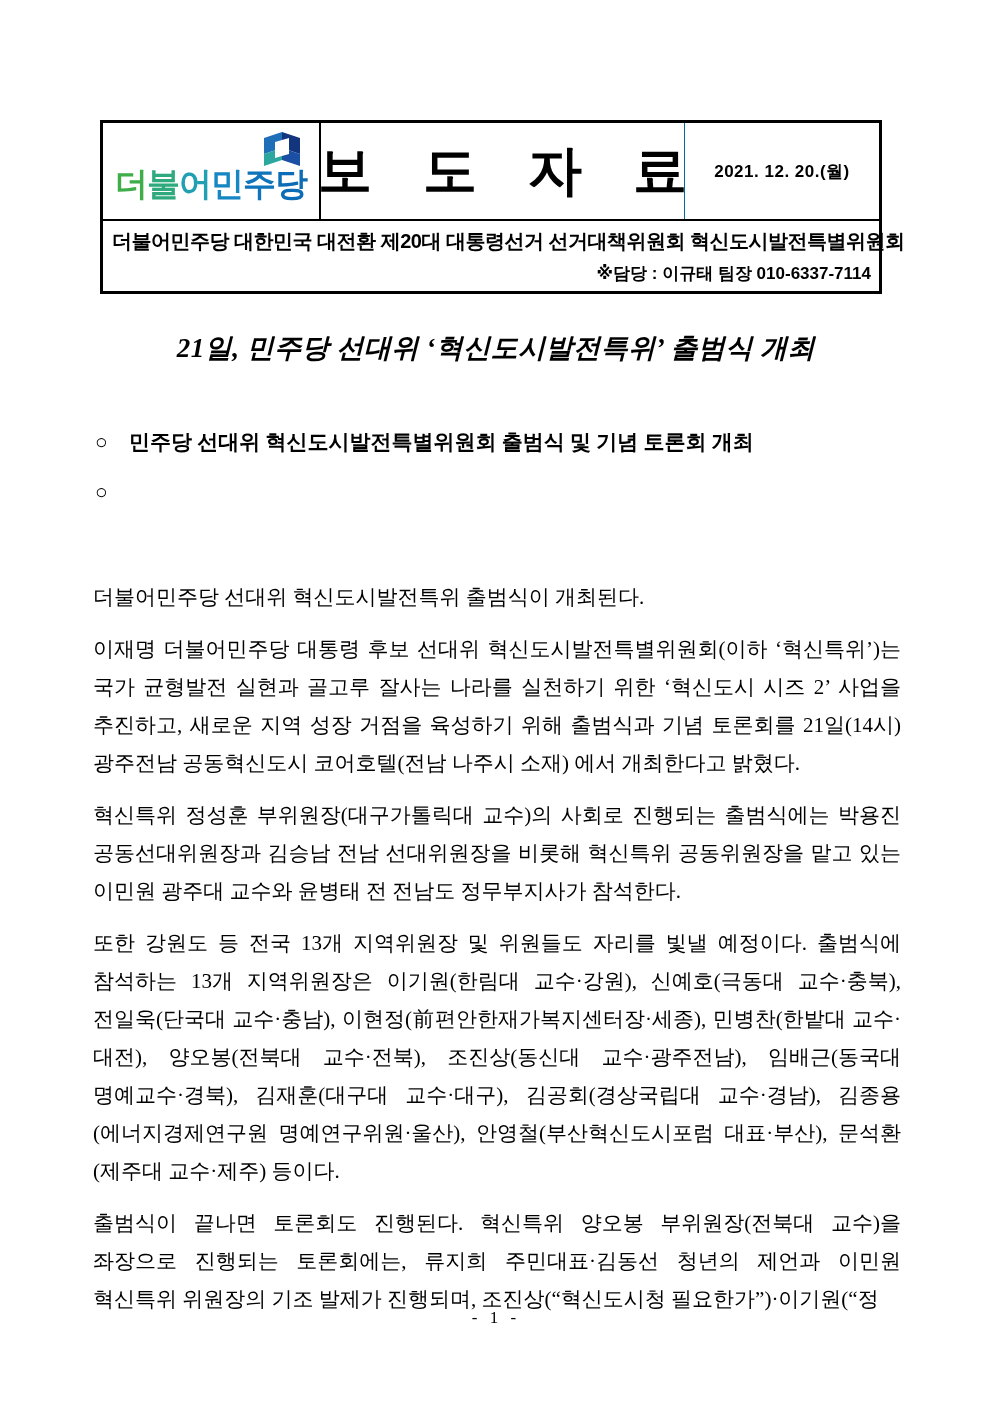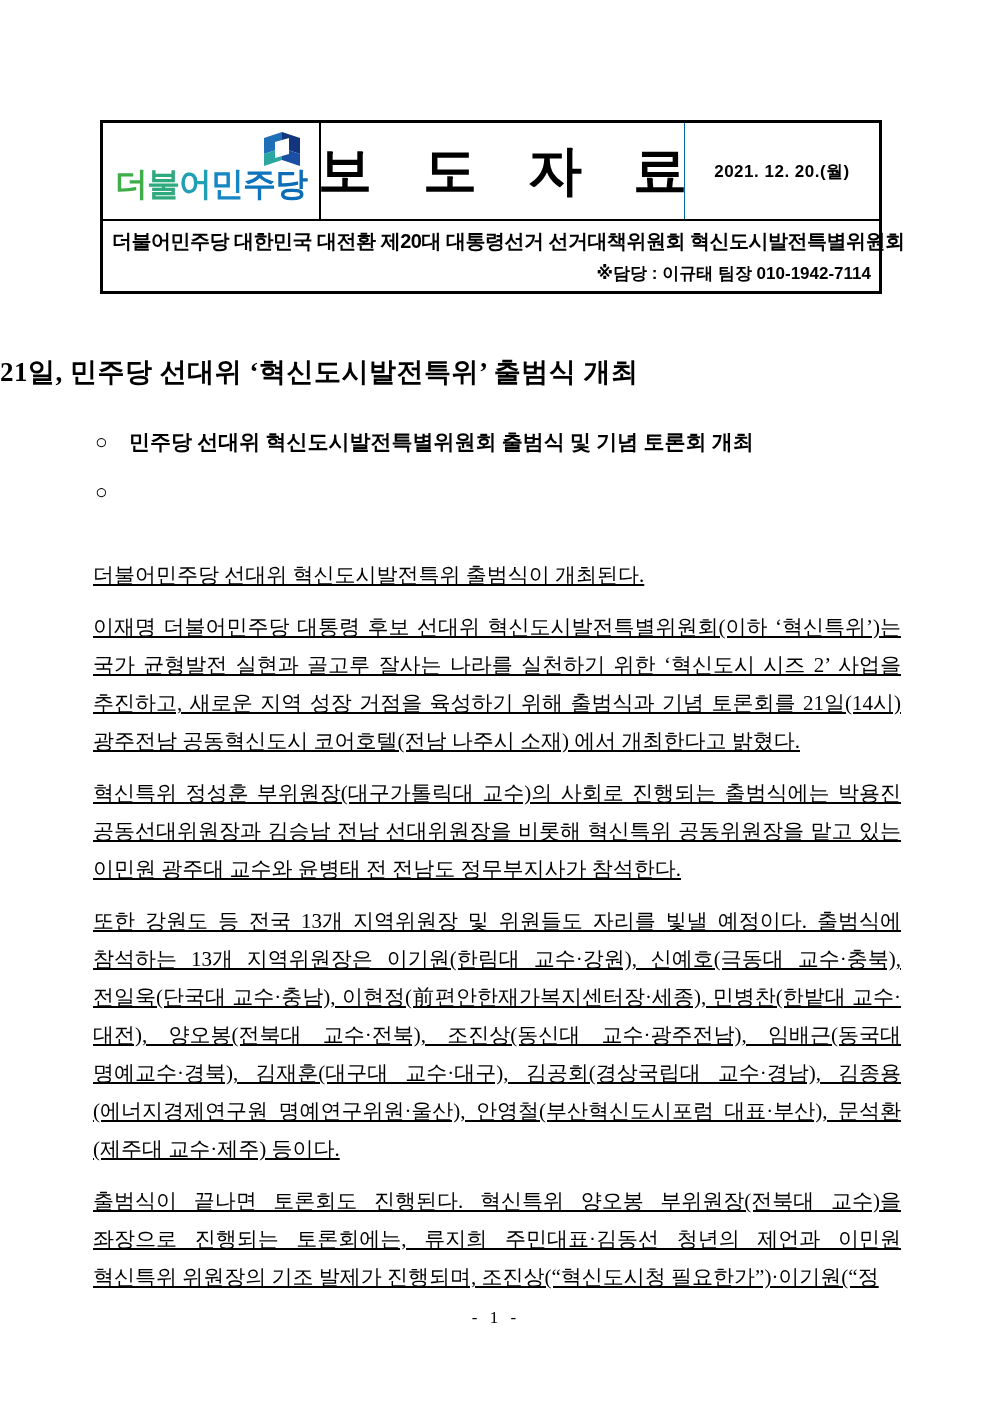--- a/index.html
+++ b/index.html
@@ -40,37 +40,37 @@
     text-align:center; font-size:20px; font-weight:bold; letter-spacing:-0.5px;
     white-space:nowrap;
     padding-left:9px;
   }
   .contact-line {
     text-align:right; font-size:17px; font-weight:bold; padding-right:8px; margin-top:7px;
   }
 
   
   .headline {
-    position:absolute; top:354px; left:0; width:100%;
-    font-size:27px; font-weight:bold; letter-spacing:0.5px;
+    position:absolute; top:330px; left:0; width:100%;
+    text-align:center; font-size:27px; font-weight:bold; letter-spacing:0.5px;font-style:italic;
   }
 
   
   .bullets { position:absolute; top:424px; left:95px; width:805px; }
   .bullet-item {
     position:relative; padding-left:34px;
     font-size:21px; font-weight:bold; line-height:37px;
     text-align:justify; margin-bottom:13px;
   }
   .bullet-marker {
     position:absolute; left:0; top:0; font-weight:normal; font-size:21px;
   }
 
   
-  .body-text { position:absolute; top:556px; left:93px; width:808px;text-decoration:underline; }
+  .body-text { position:absolute; top:578px; left:93px; width:808px; }
   .para {
     font-size:21px; line-height:38px; text-align:justify;
     margin:0 0 14px 0; word-break:keep-all;
   }
 
   
   .page-number {
     position:absolute; top:1308px; left:0; width:100%;
     text-align:center; font-size:17px; letter-spacing:4px;
   }
@@ -94,21 +94,21 @@
     </div>
     <div class="cell-title">
       <span class="press-title">보 도 자 료</span>
     </div>
     <div class="cell-date">
       <span>2021. 12. 20.(월)</span>
     </div>
   </div>
   <div class="header-row2">
     <div class="committee-line">더불어민주당 대한민국 대전환 제20대 대통령선거 선거대책위원회 혁신도시발전특별위원회</div>
-    <div class="contact-line">※담당 : 이규태 팀장 010-1942-7114</div>
+    <div class="contact-line">※담당 : 이규태 팀장 010-6337-7114</div>
   </div>
 </div>
 
 <div class="headline">21일, 민주당 선대위 ‘혁신도시발전특위’ 출범식 개최</div>
 
 <div class="bullets">
     <div class="bullet-item"><span class="bullet-marker">○</span><span>민주당 선대위 혁신도시발전특별위원회 출범식 및 기념 토론회 개최</span></div>
     <div class="bullet-item"><span class="bullet-marker">○</span></div>
   </div>
 

